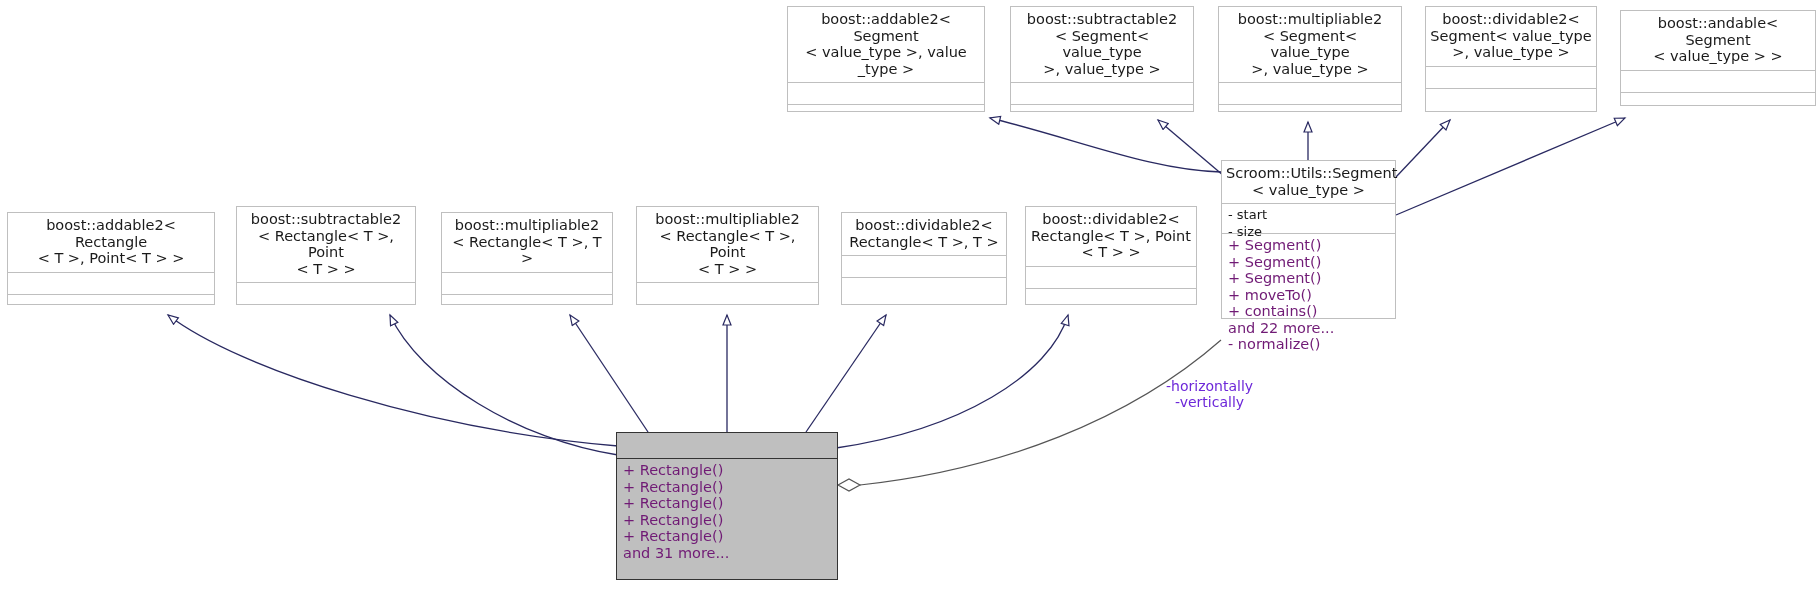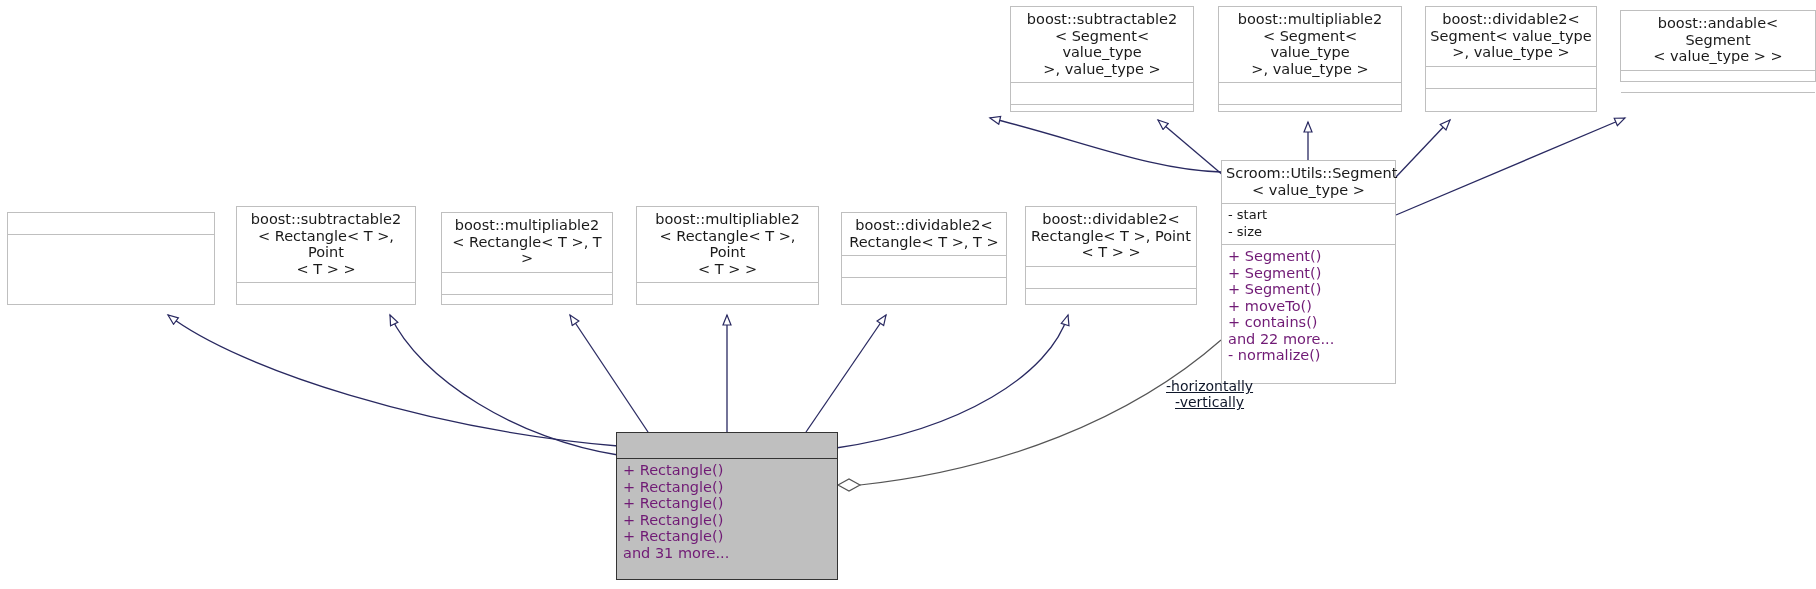--- a/index.html
+++ b/index.html
@@ -72,26 +72,25 @@
     color: #701a75;
     line-height: 16.5px;
     padding: 3px 6px 4px 6px;
     min-height: 22px;
     white-space: pre-line;
     flex: 1 1 auto;
   }
   .edge-label {
     position: absolute;
     font-size: 14px;
-    color: #0f172a;
+    color: #6d28d9;
     line-height: 16px;
     white-space: pre-line;
     text-align: center;
     z-index: 6;
-    text-decoration: underline;
   }
 </style>
 </head>
 <body>
 
 <div id="diagram">
 
   <svg class="edges" viewBox="0 0 1816 589" xmlns="http://www.w3.org/2000/svg">
     <defs>
       <marker id="hollowTri" markerWidth="14" markerHeight="14" refX="11" refY="5" orient="auto" markerUnits="userSpaceOnUse">
@@ -133,20 +132,27 @@
     <g>
       <path d="M 836,448 C 960,430 1050,375 1068,315" fill="none" stroke="#292961" stroke-width="1.3" marker-end="url(#hollowTri)"></path>
     </g>
 
     <g>
       <path d="M 860,485 C 1000,470 1130,420 1221,340" fill="none" stroke="#555555" stroke-width="1.2"></path>
       <polygon points="838,485 849,479 860,485 849,491" fill="#ffffff" stroke="#555555" stroke-width="1.2"></polygon>
     </g>
   </svg>
 
+  <div class="uml-class" style="left: 787px; top: 6px; width: 198px; height: 106px;">
+    <div class="uml-title">boost::addable2&lt; Segment
+&lt; value_type &gt;, value
+_type &gt;</div>
+    <div class="uml-attrs"></div>
+    <div class="uml-ops"></div>
+  </div>
 
   <div class="uml-class" style="left: 1010px; top: 6px; width: 184px; height: 106px;">
     <div class="uml-title">boost::subtractable2
 &lt; Segment&lt; value_type
 &gt;, value_type &gt;</div>
     <div class="uml-attrs"></div>
     <div class="uml-ops"></div>
   </div>
 
   <div class="uml-class" style="left: 1218px; top: 6px; width: 184px; height: 106px;">
@@ -158,42 +164,44 @@
   </div>
 
   <div class="uml-class" style="left: 1425px; top: 6px; width: 172px; height: 106px;">
     <div class="uml-title">boost::dividable2&lt;
 Segment&lt; value_type
 &gt;, value_type &gt;</div>
     <div class="uml-attrs"></div>
     <div class="uml-ops"></div>
   </div>
 
-  <div class="uml-class" style="left: 1620px; top: 10px; width: 196px; height: 72px;">
+  <div class="uml-class" style="left: 1620px; top: 10px; width: 196px; height: 96px;">
     <div class="uml-title">boost::andable&lt; Segment
 &lt; value_type &gt; &gt;</div>
     <div class="uml-attrs"></div>
     <div class="uml-ops"></div>
   </div>
 
-  <div class="uml-class" style="left: 1221px; top: 160px; width: 175px; height: 224px;">
+  <div class="uml-class" style="left: 1221px; top: 160px; width: 175px; height: 159px;">
     <div class="uml-title">Scroom::Utils::Segment
 &lt; value_type &gt;</div>
     <div class="uml-attrs">- start
 - size</div>
     <div class="uml-ops">+ Segment()
 + Segment()
 + Segment()
 + moveTo()
 + contains()
 and 22 more...
 - normalize()</div>
   </div>
 
   <div class="uml-class" style="left: 7px; top: 212px; width: 208px; height: 93px;">
+    <div class="uml-title">boost::addable2&lt; Rectangle
+&lt; T &gt;, Point&lt; T &gt; &gt;</div>
     <div class="uml-attrs"></div>
     <div class="uml-ops"></div>
   </div>
 
   <div class="uml-class" style="left: 236px; top: 206px; width: 180px; height: 99px;">
     <div class="uml-title">boost::subtractable2
 &lt; Rectangle&lt; T &gt;, Point
 &lt; T &gt; &gt;</div>
     <div class="uml-attrs"></div>
     <div class="uml-ops"></div>

